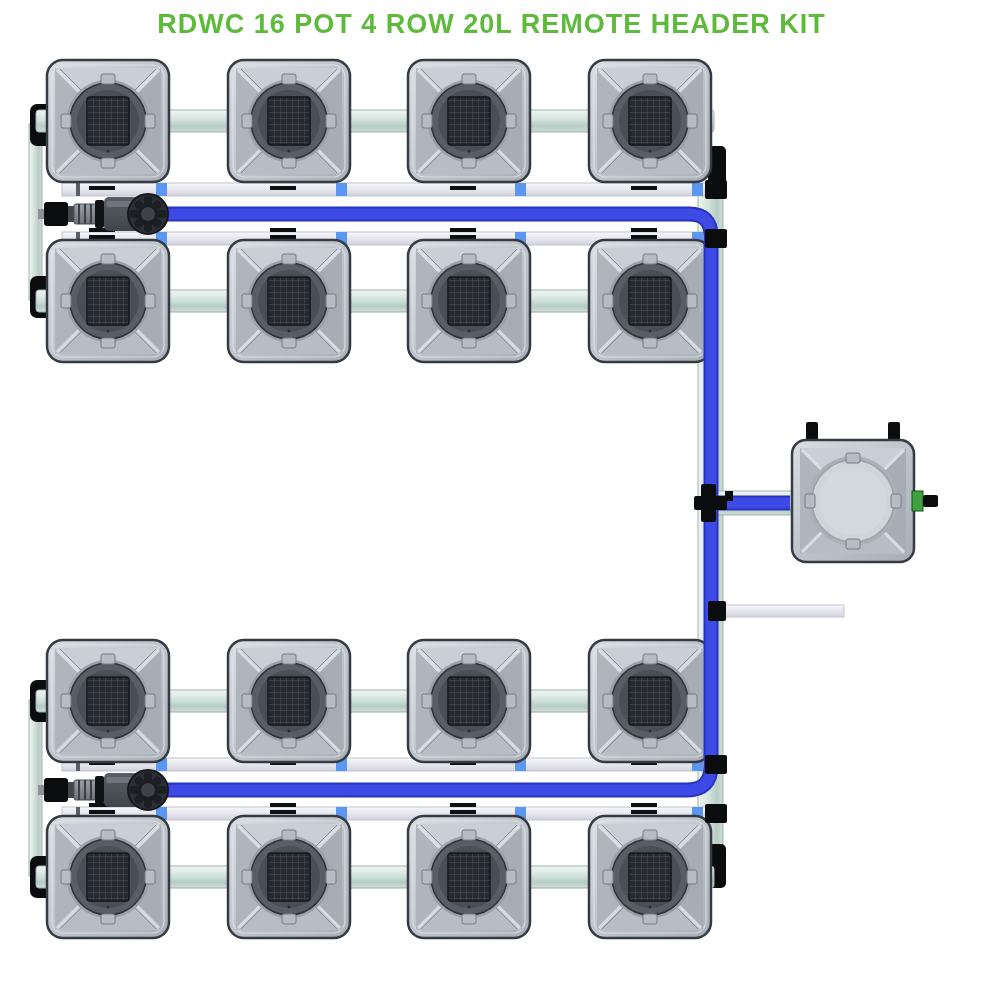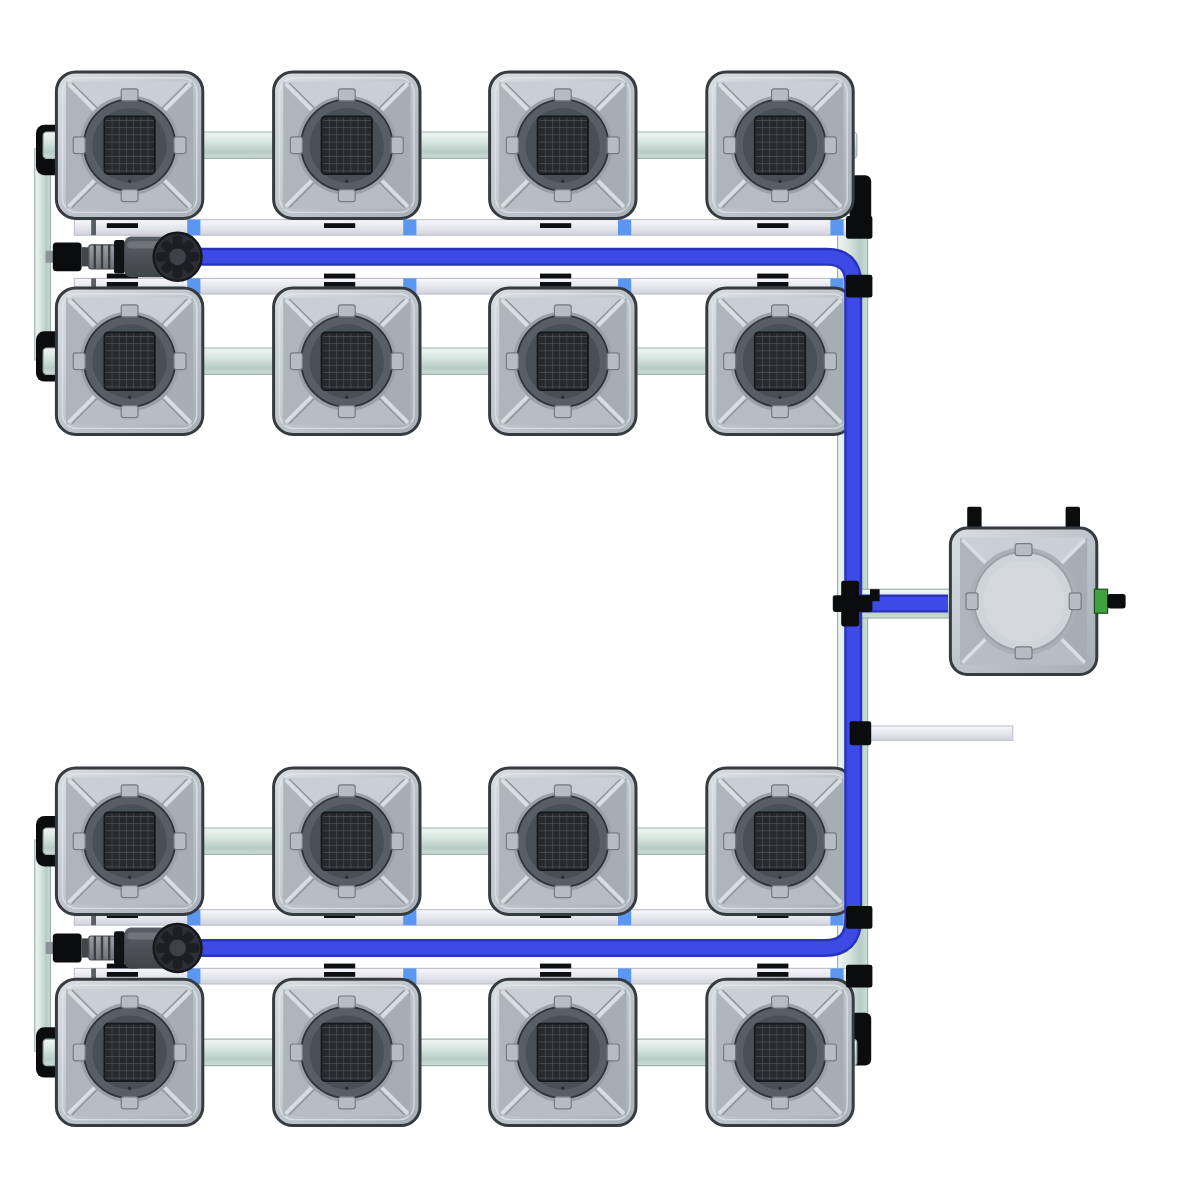--- a/index.html
+++ b/index.html
@@ -127,20 +127,21 @@
         <rect x="156" y="0" width="11" height="13"></rect>
           <rect x="336" y="0" width="11" height="13"></rect>
         <rect x="515" y="0" width="11" height="13"></rect>
           <rect x="692" y="0" width="11" height="13"></rect>
       </g>
     </g>
   </defs>
 </svg>
 
 <div id="diagram">
+  <div class="title">RDWC 16 POT 4 ROW 20L REMOTE HEADER KIT</div>
 
   <svg id="under" class="layer" width="983" height="983">
 
     <rect x="29" y="124" width="13" height="176" fill="url(#gPaleV)" stroke="#9db2ab"></rect>
     <rect x="29" y="700" width="13" height="176" fill="url(#gPaleV)" stroke="#9db2ab"></rect>
 
     <rect x="698" y="186" width="25" height="666" fill="url(#gPaleV)" stroke="#9db2ab"></rect>
 
     <g fill="#0b0c0e">
       <rect x="30" y="104" width="28" height="42" rx="7"></rect>

